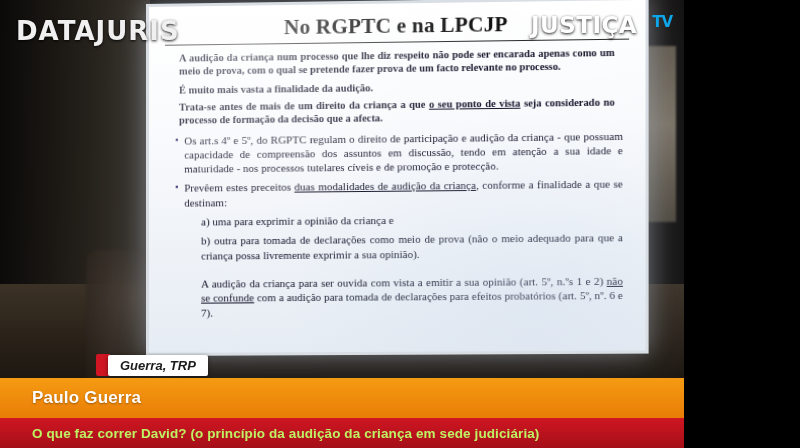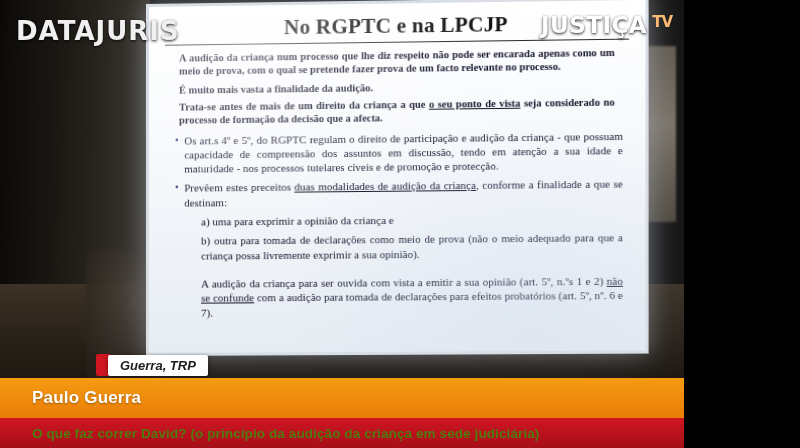--- a/index.html
+++ b/index.html
@@ -168,32 +168,32 @@
     font-family: "DejaVu Sans", sans-serif;
   }
 
   
   .wm-right {
     position: absolute;
     right: 12px;
     top: 12px;
     display: flex;
     align-items: center;
-    gap: 4px;
+    gap: 14px;
     font-family: "DejaVu Sans", sans-serif;
   }
   .wm-right .justica {
     color: #ffffff;
     font-size: 23px;
     font-weight: 700;
     letter-spacing: .5px;
     text-shadow: 0 1px 3px rgba(0,0,0,.9);
   }
   .wm-right .tv {
-    color: #fdba74;
+    color: #0ea5e9;
     font-size: 15px;
     font-weight: 700;
     margin-left: 1px;
     margin-top: -7px;
     letter-spacing: -1px;
   }
 
   
   .lower-third {
     position: absolute;
@@ -225,21 +225,21 @@
     color: #ffffff;
     font-size: 17px;
     font-weight: 700;
     letter-spacing: .2px;
     text-shadow: 0 1px 2px rgba(0,0,0,.35);
   }
   .lt-sub {
     position: absolute;
     left: 32px;
     bottom: 7px;
-    color: #4d7c0f;
+    color: #bef264;
     font-size: 13.5px;
     font-weight: 700;
     letter-spacing: .1px;
   }
 
   
   .loc-tag {
     position: absolute;
     left: 108px;
     bottom: 72px;

